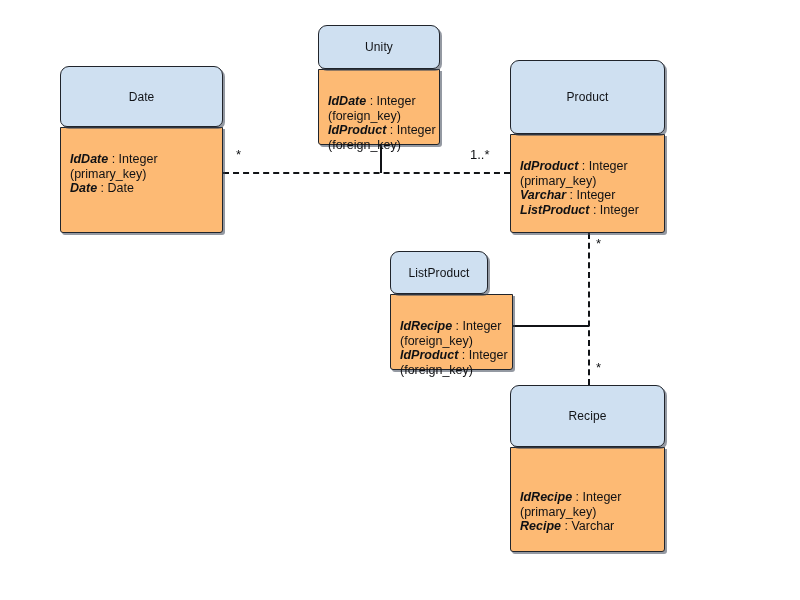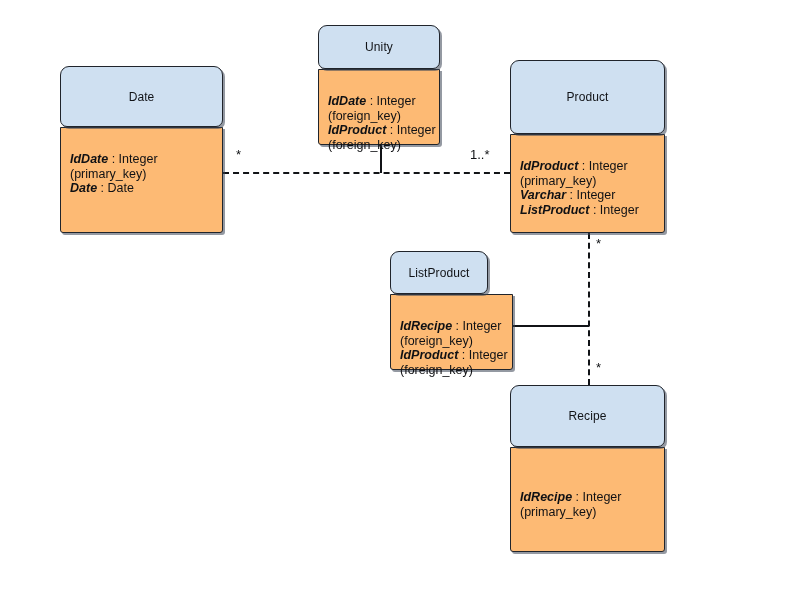--- a/index.html
+++ b/index.html
@@ -205,16 +205,19 @@
     <div class="uml-header" style="left:510px; top:385px; width:155px; height:62px;">
       <span class="uml-title">Recipe</span>
     </div>
     <div class="uml-body" style="left:510px; top:447px; width:155px; height:105px;">
       <div class="attr-line" style="margin-top:18px;">
         <span class="attr-name">IdRecipe</span><span class="attr-rest"> : Integer</span>
       </div>
       <div class="attr-line">
         <span class="attr-name"></span><span class="attr-rest">(primary_key)</span>
       </div>
+      <div class="attr-line">
+        <span class="attr-name">Recipe</span><span class="attr-rest"> : Varchar</span>
+      </div>
     </div>
   </div>
 
 </div>
 
 </body></html>

